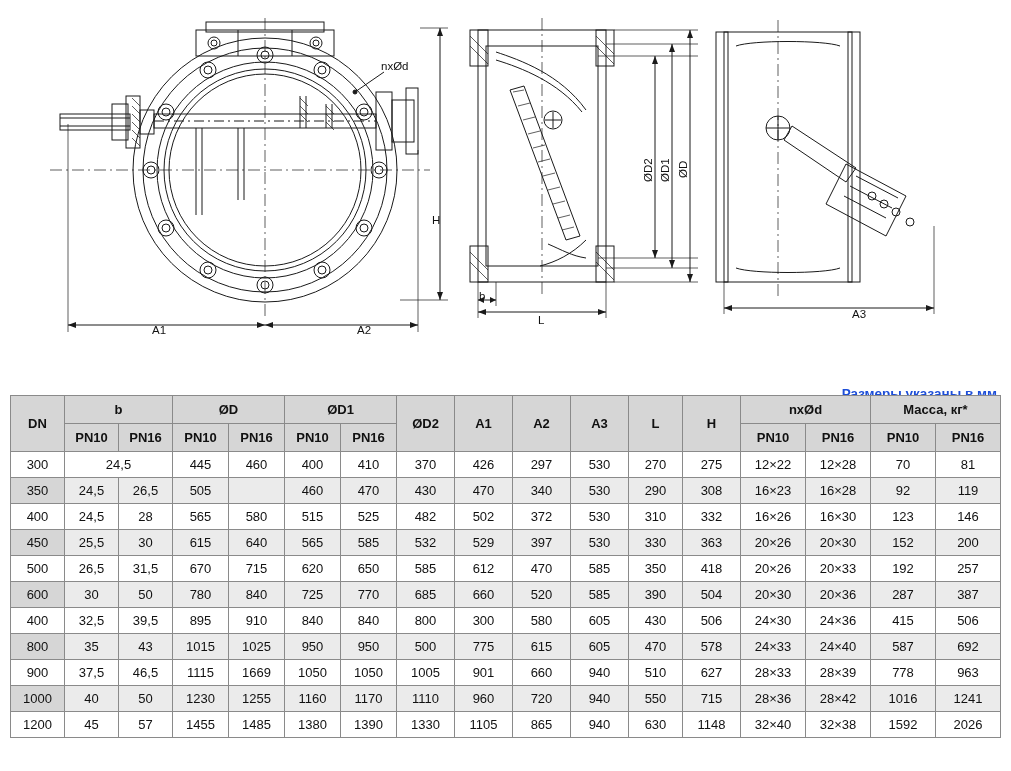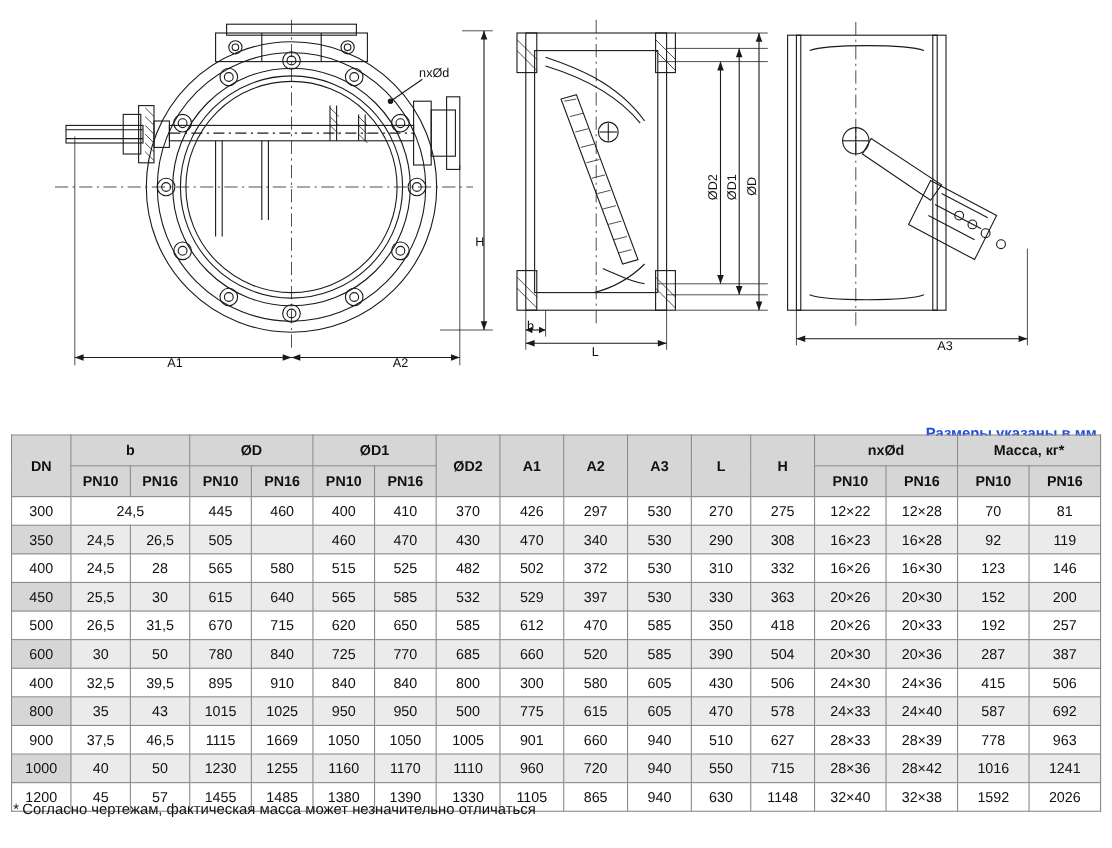--- a/index.html
+++ b/index.html
@@ -551,17 +551,14 @@
             <td>1148</td>
             <td>32×40</td>
             <td>32×38</td>
             <td>1592</td>
             <td>2026</td>
           </tr>
         </tbody>
     </table>
   </div>
 
-  <div class="footnote">
-    <span class="star">*</span><span>Согласно чертежам, фактическая масса может незначительно отличаться</span>
-  </div>
 
 </div>
 
 </body></html>

